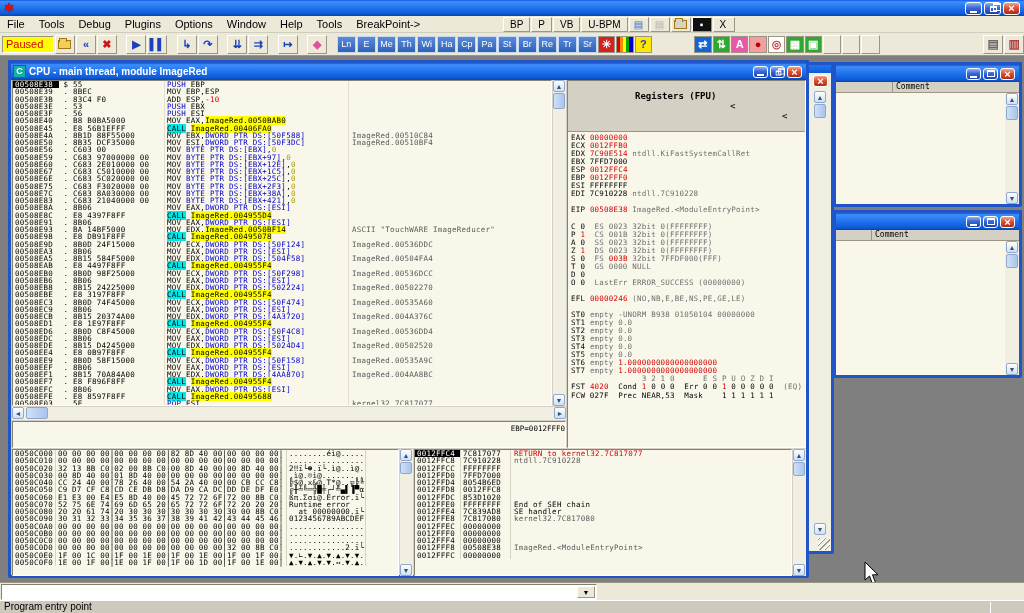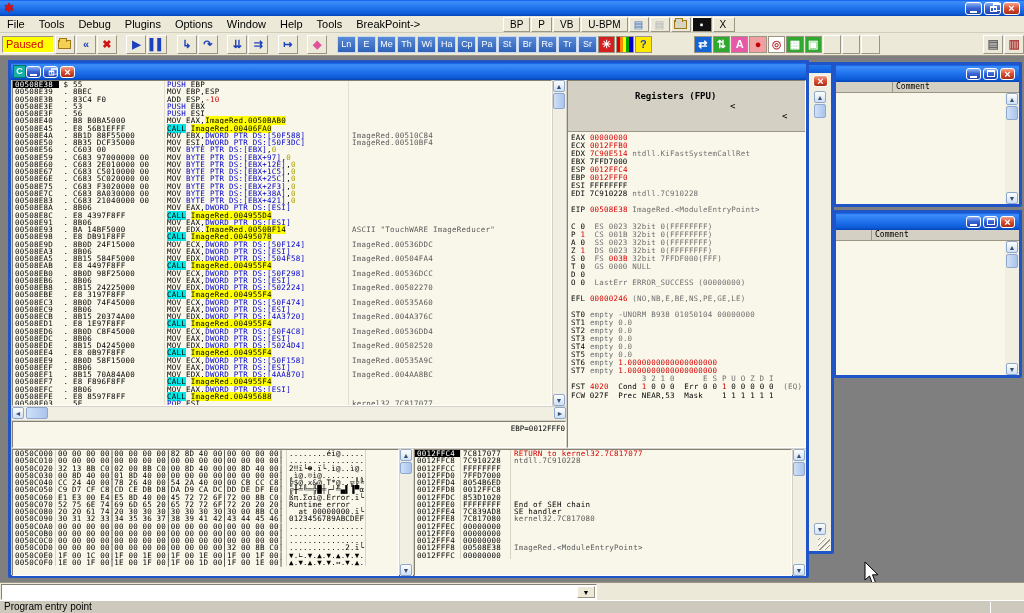--- a/index.html
+++ b/index.html
@@ -299,20 +299,21 @@
       <div class="sb" style="right:0; top:28px; width:14px; bottom:0;">
         <span class="sbtn" style="left:1px; top:0;">▲</span>
         <span class="sthumb" style="left:1px; top:13px; height:14px;"></span>
         <span class="sbtn" style="left:1px; bottom:0;">▼</span>
       </div>
     </div>
 
     <div class="childwin" style="left:8px; top:4px; width:801px; height:518px; border-top:3px solid #2055c8; z-index:3;">
       <div class="childbar">
         <span class="cicon">C</span>
+        <span class="wtitle">CPU - main thread, module ImageRed</span>
         <span class="winbtns">
           <span class="xpbtn small">
               <span class="ic-min"></span>
             </span>
           <span class="xpbtn small">
               <span class="ic-restore" style="transform:scale(.8);"></span>
             </span>
           <span class="xpbtn small close">
               <span class="ic-close">×</span>
             </span>

